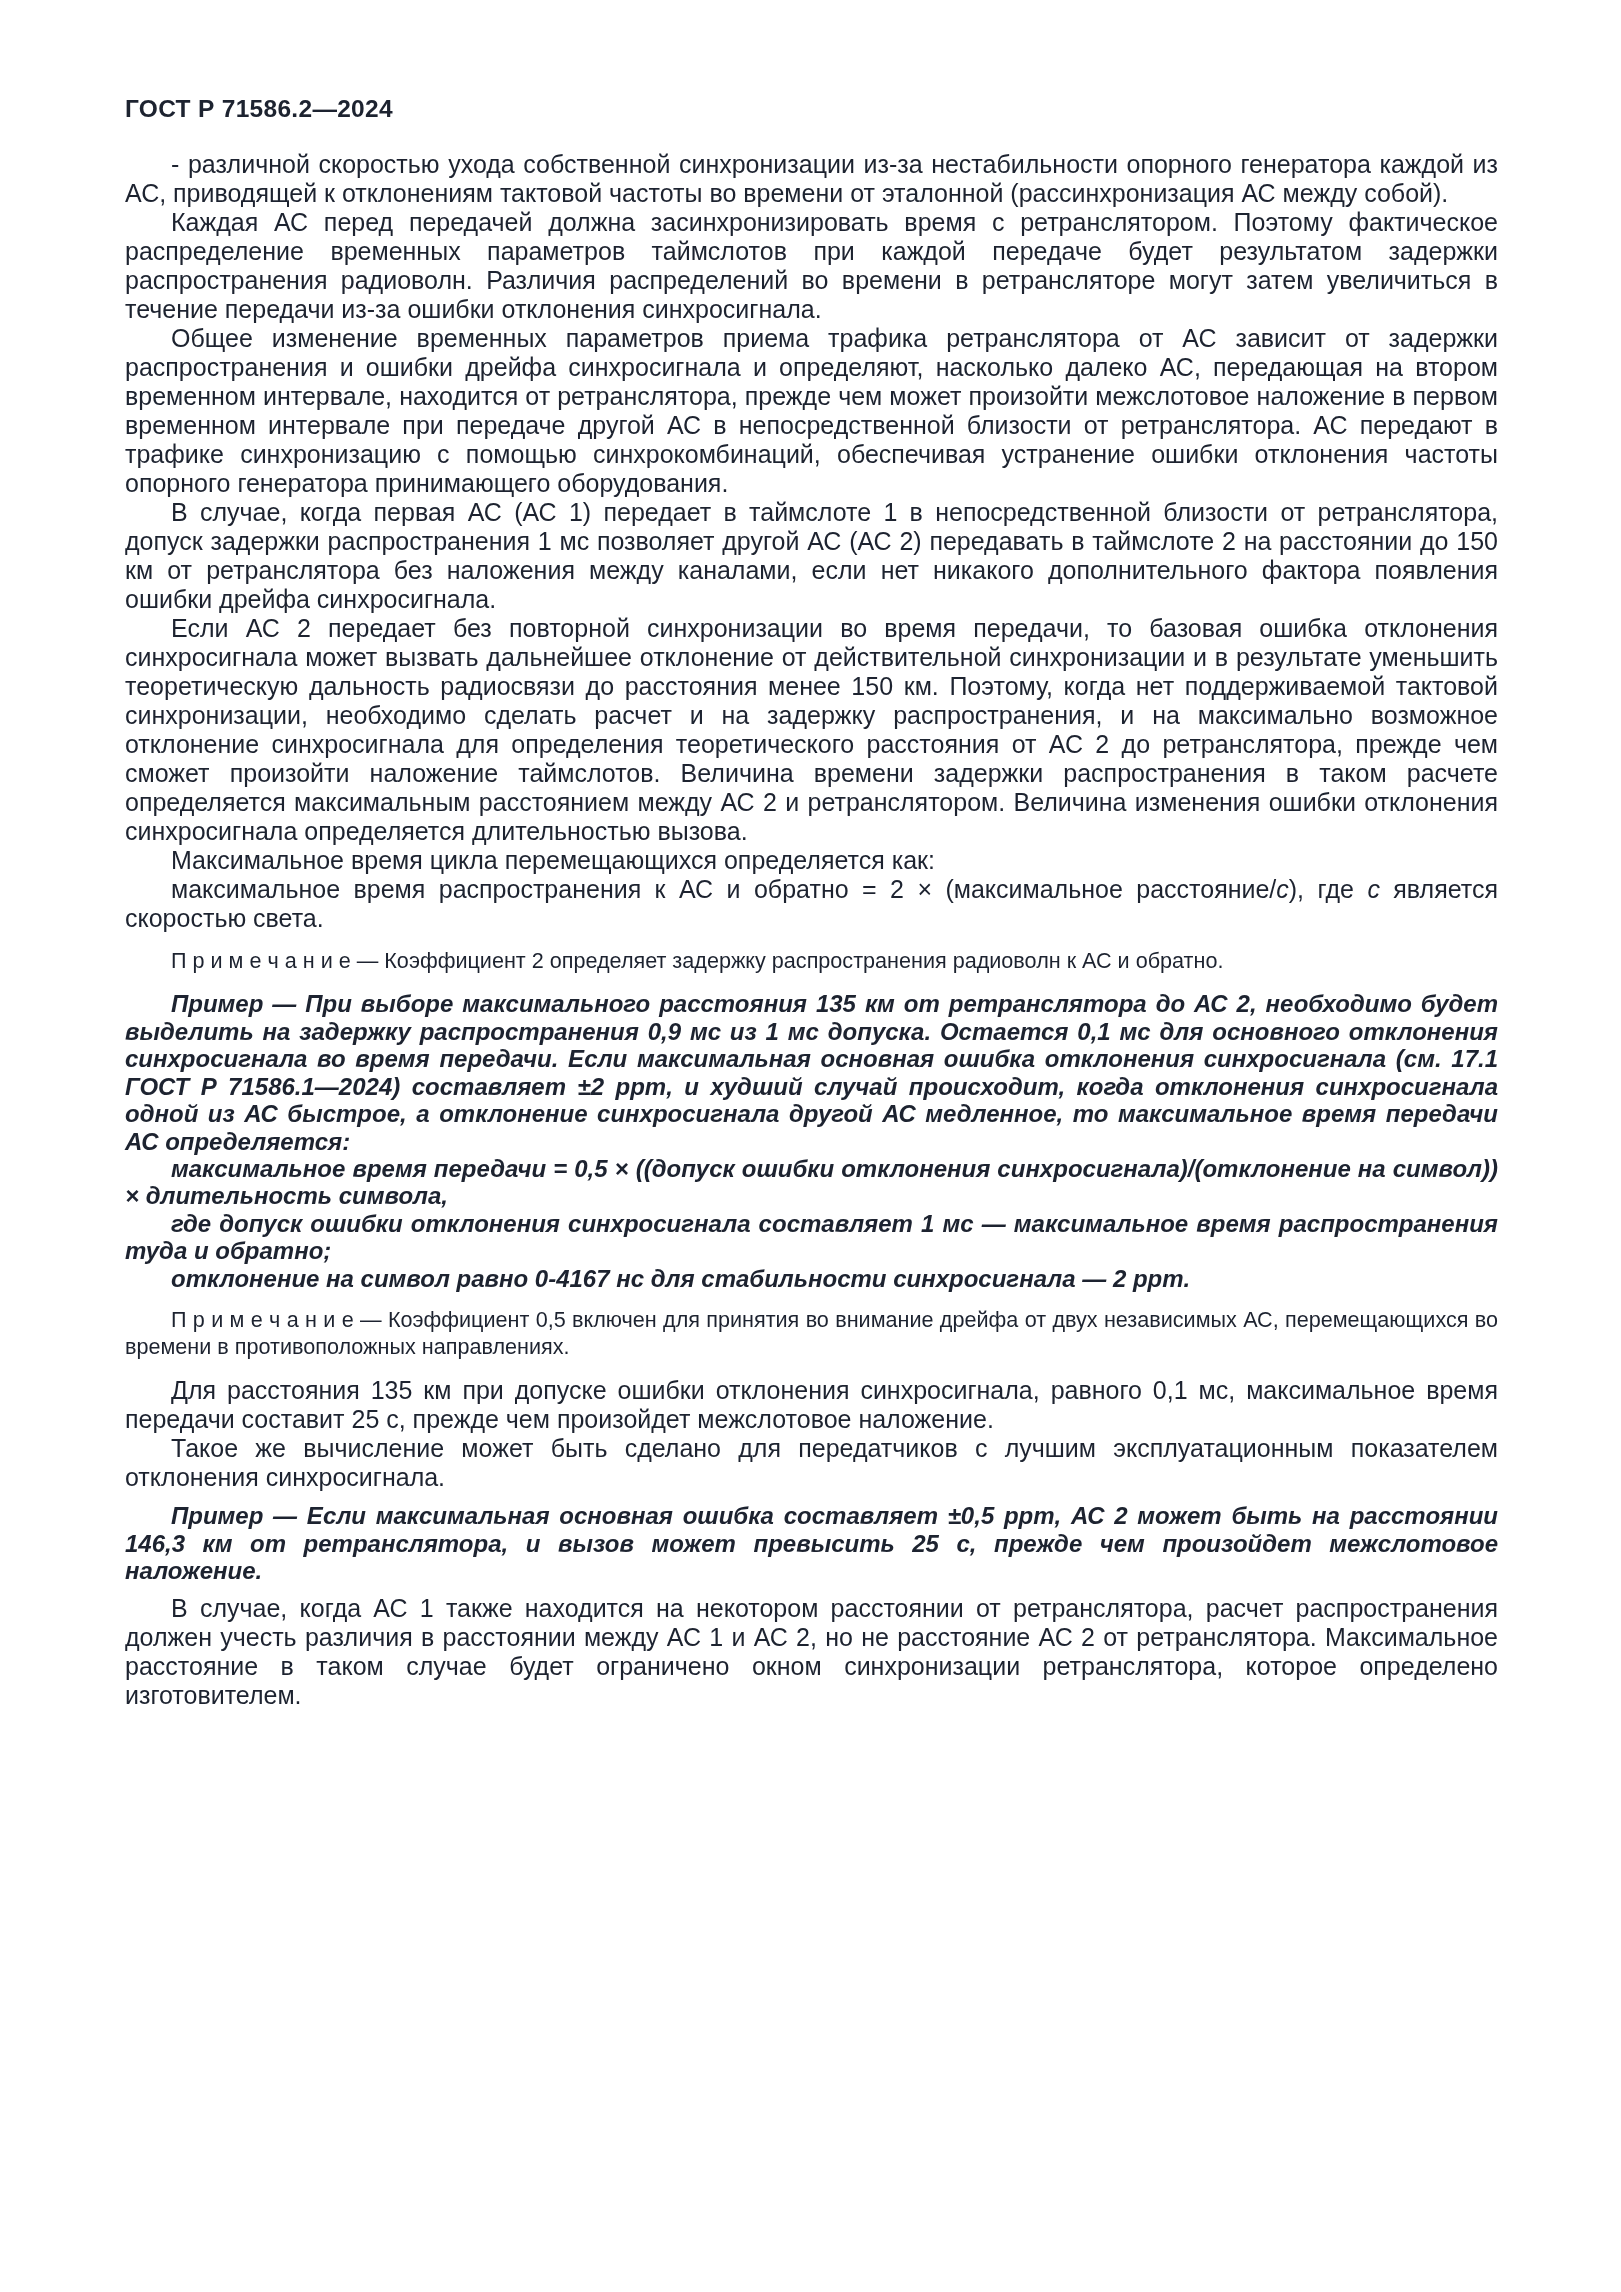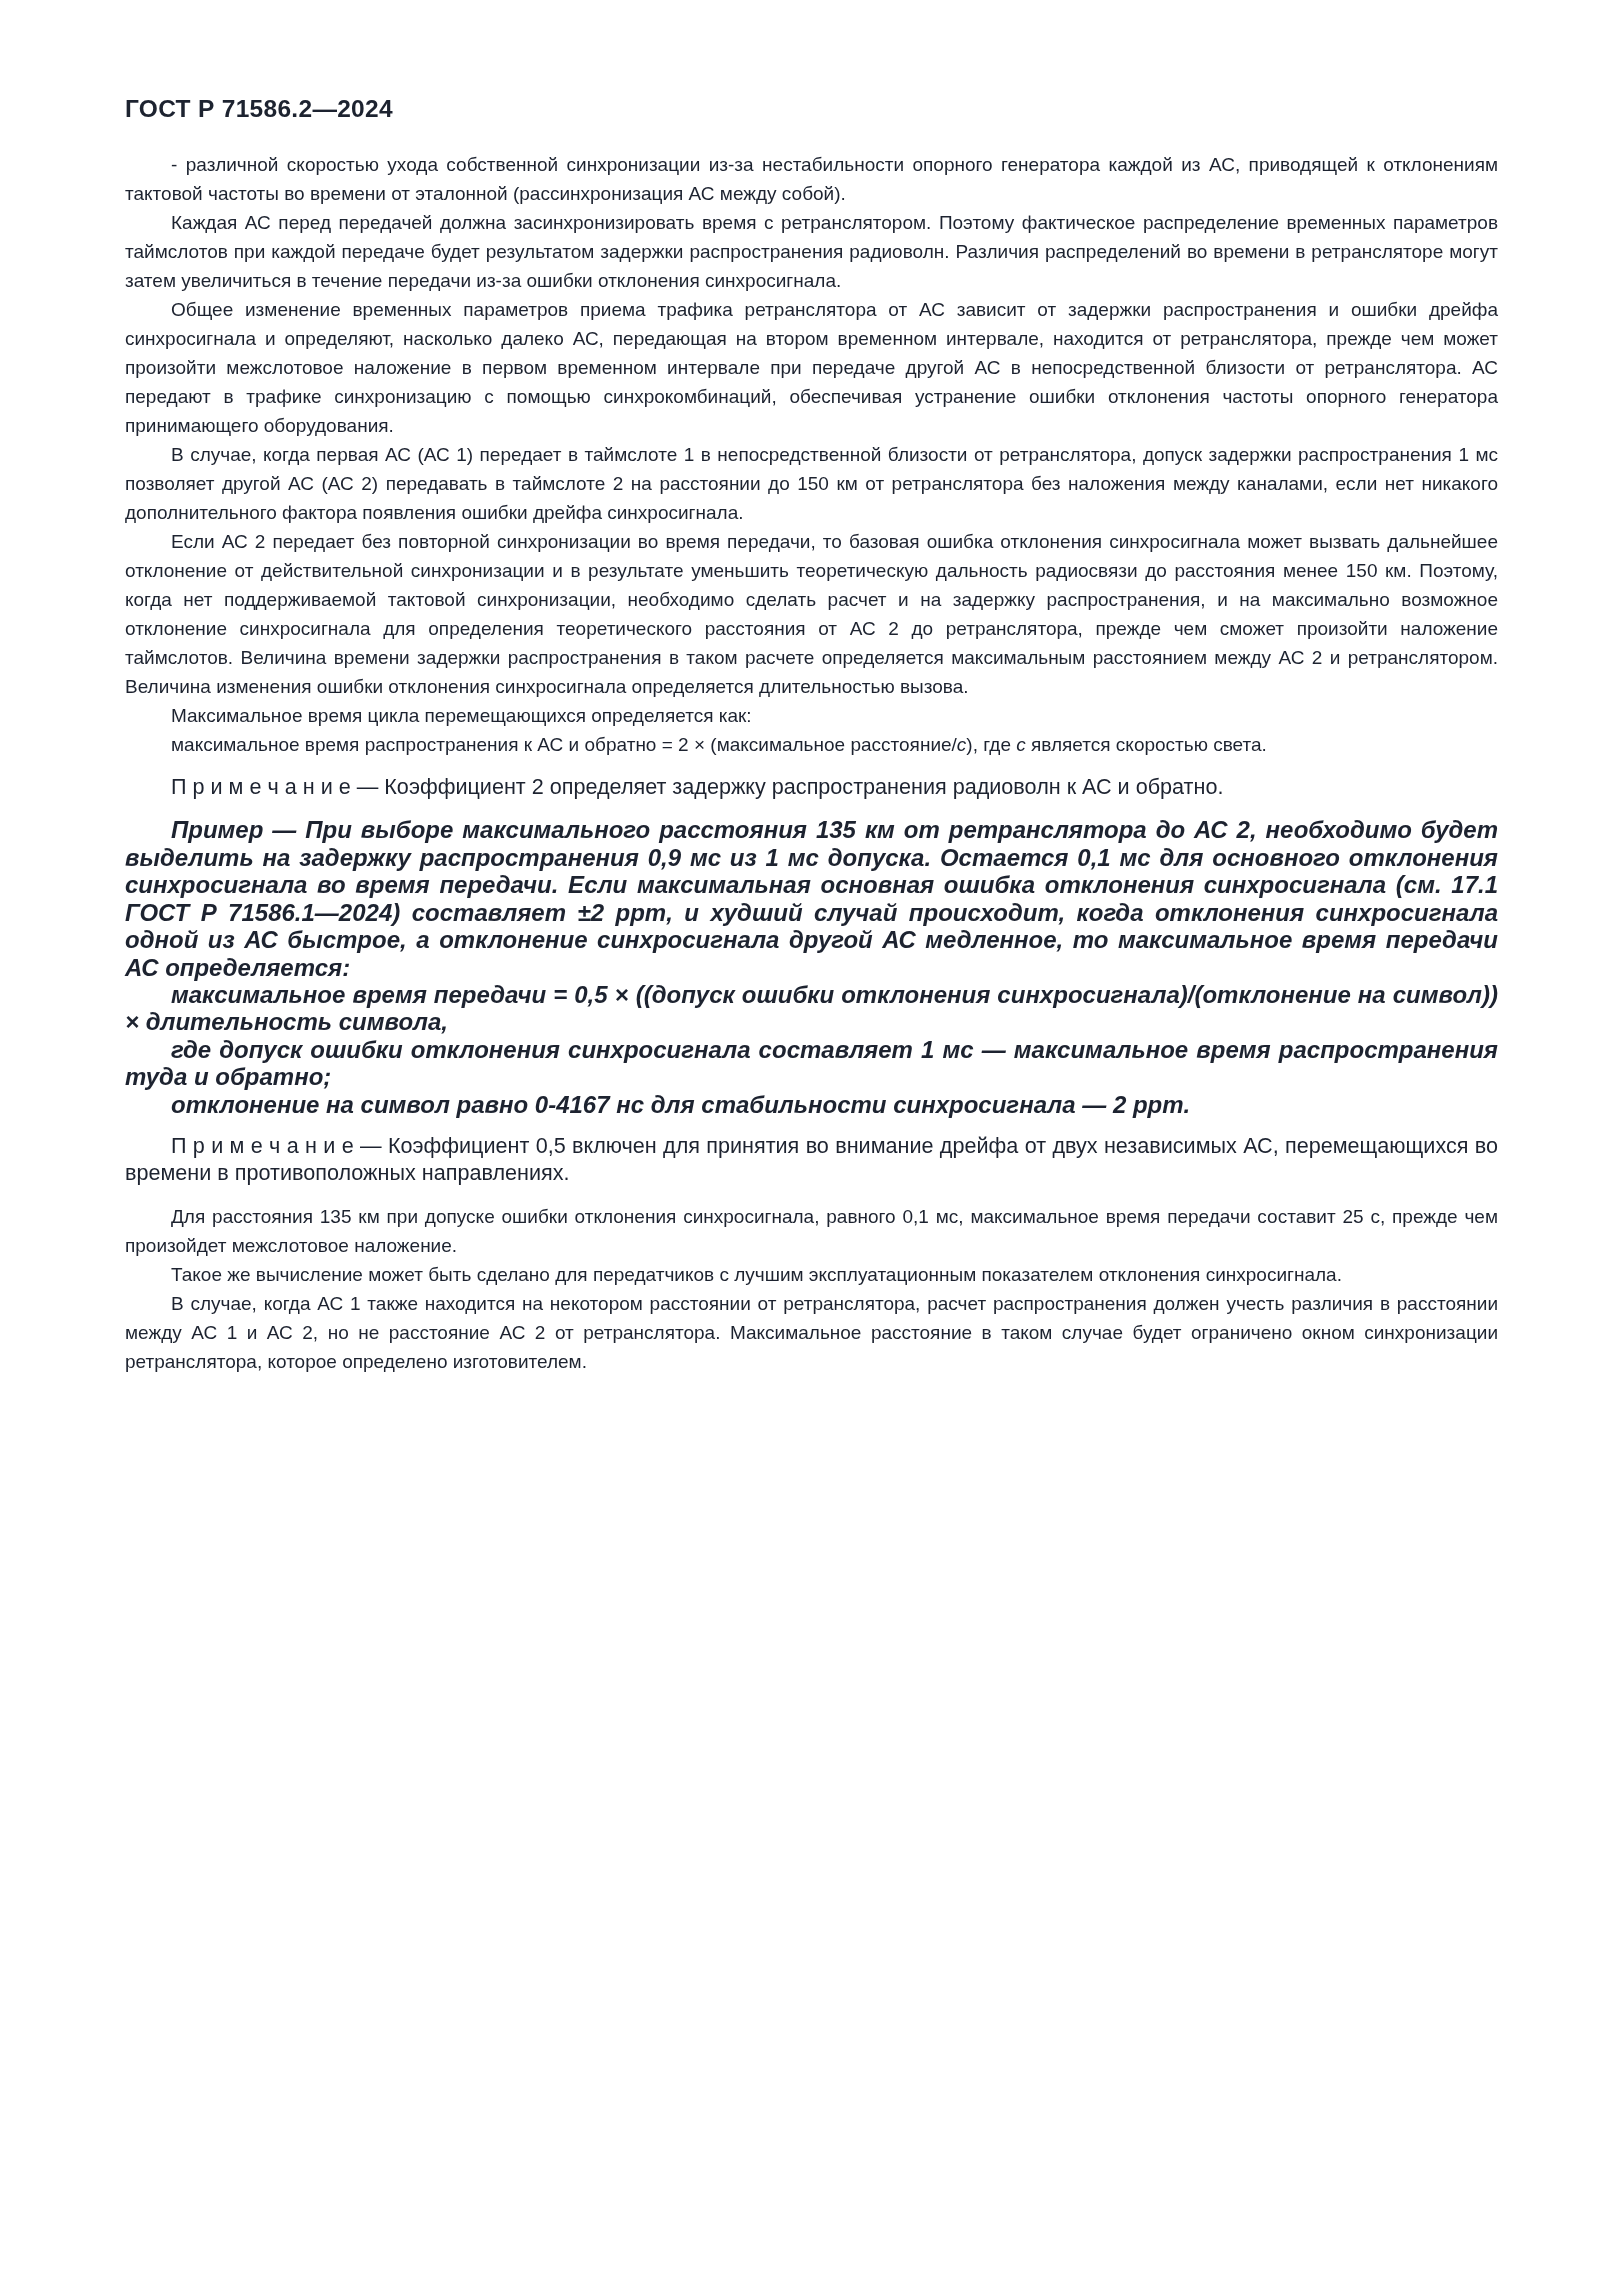--- a/index.html
+++ b/index.html
@@ -24,21 +24,21 @@
     font-weight: bold;
     line-height: 29px;
     margin-bottom: 27.4px;
     letter-spacing: 0.3px;
   }
   p {
     margin: 0;
     text-align: justify;
   }
   .body-para {
-    font-size: 19px;
+    font-size: 25px;
     line-height: 29px;
   }
   .indent {
     text-indent: 46px;
   }
   .note-para {
     font-size: 21.6px;
     line-height: 27.4px;
     text-indent: 46px;
     margin-top: 14px;
@@ -91,20 +91,23 @@
       <p class="example-para">максимальное время передачи = 0,5 × ((допуск ошибки отклонения синхросигнала)/(отклонение на символ)) × длительность символа,</p>
       <p class="example-para">где допуск ошибки отклонения синхросигнала составляет 1 мс — максимальное время распространения туда и обратно;</p>
       <p class="example-para">отклонение на символ равно 0-4167 нс для стабильности синхросигнала — 2 ppm.</p>
     </div>
 
     <p class="note-para">П р и м е ч а н и е  —  Коэффициент 0,5 включен для принятия во внимание дрейфа от двух независимых АС, перемещающихся во времени в противоположных направлениях.</p>
 
     <p class="body-para indent">Для расстояния 135 км при допуске ошибки отклонения синхросигнала, равного 0,1 мс, максимальное время передачи составит 25 с, прежде чем произойдет межслотовое наложение.</p>
     <p class="body-para indent">Такое же вычисление может быть сделано для передатчиков с лучшим эксплуатационным показателем отклонения синхросигнала.</p>
 
+    <div class="example-block">
+      <p class="example-para">Пример — Если максимальная основная ошибка составляет ±0,5 ppm, АС 2 может быть на расстоянии 146,3 км от ретранслятора, и вызов может превысить 25 с, прежде чем произойдет межслотовое наложение.</p>
+    </div>
 
     <p class="body-para indent">В случае, когда АС 1 также находится на некотором расстоянии от ретранслятора, расчет распространения должен учесть различия в расстоянии между АС 1 и АС 2, но не расстояние АС 2 от ретранслятора. Максимальное расстояние в таком случае будет ограничено окном синхронизации ретранслятора, которое определено изготовителем.</p>
 
   </div>
 
   <div class="page-number">74</div>
 
 </div>
 
 

